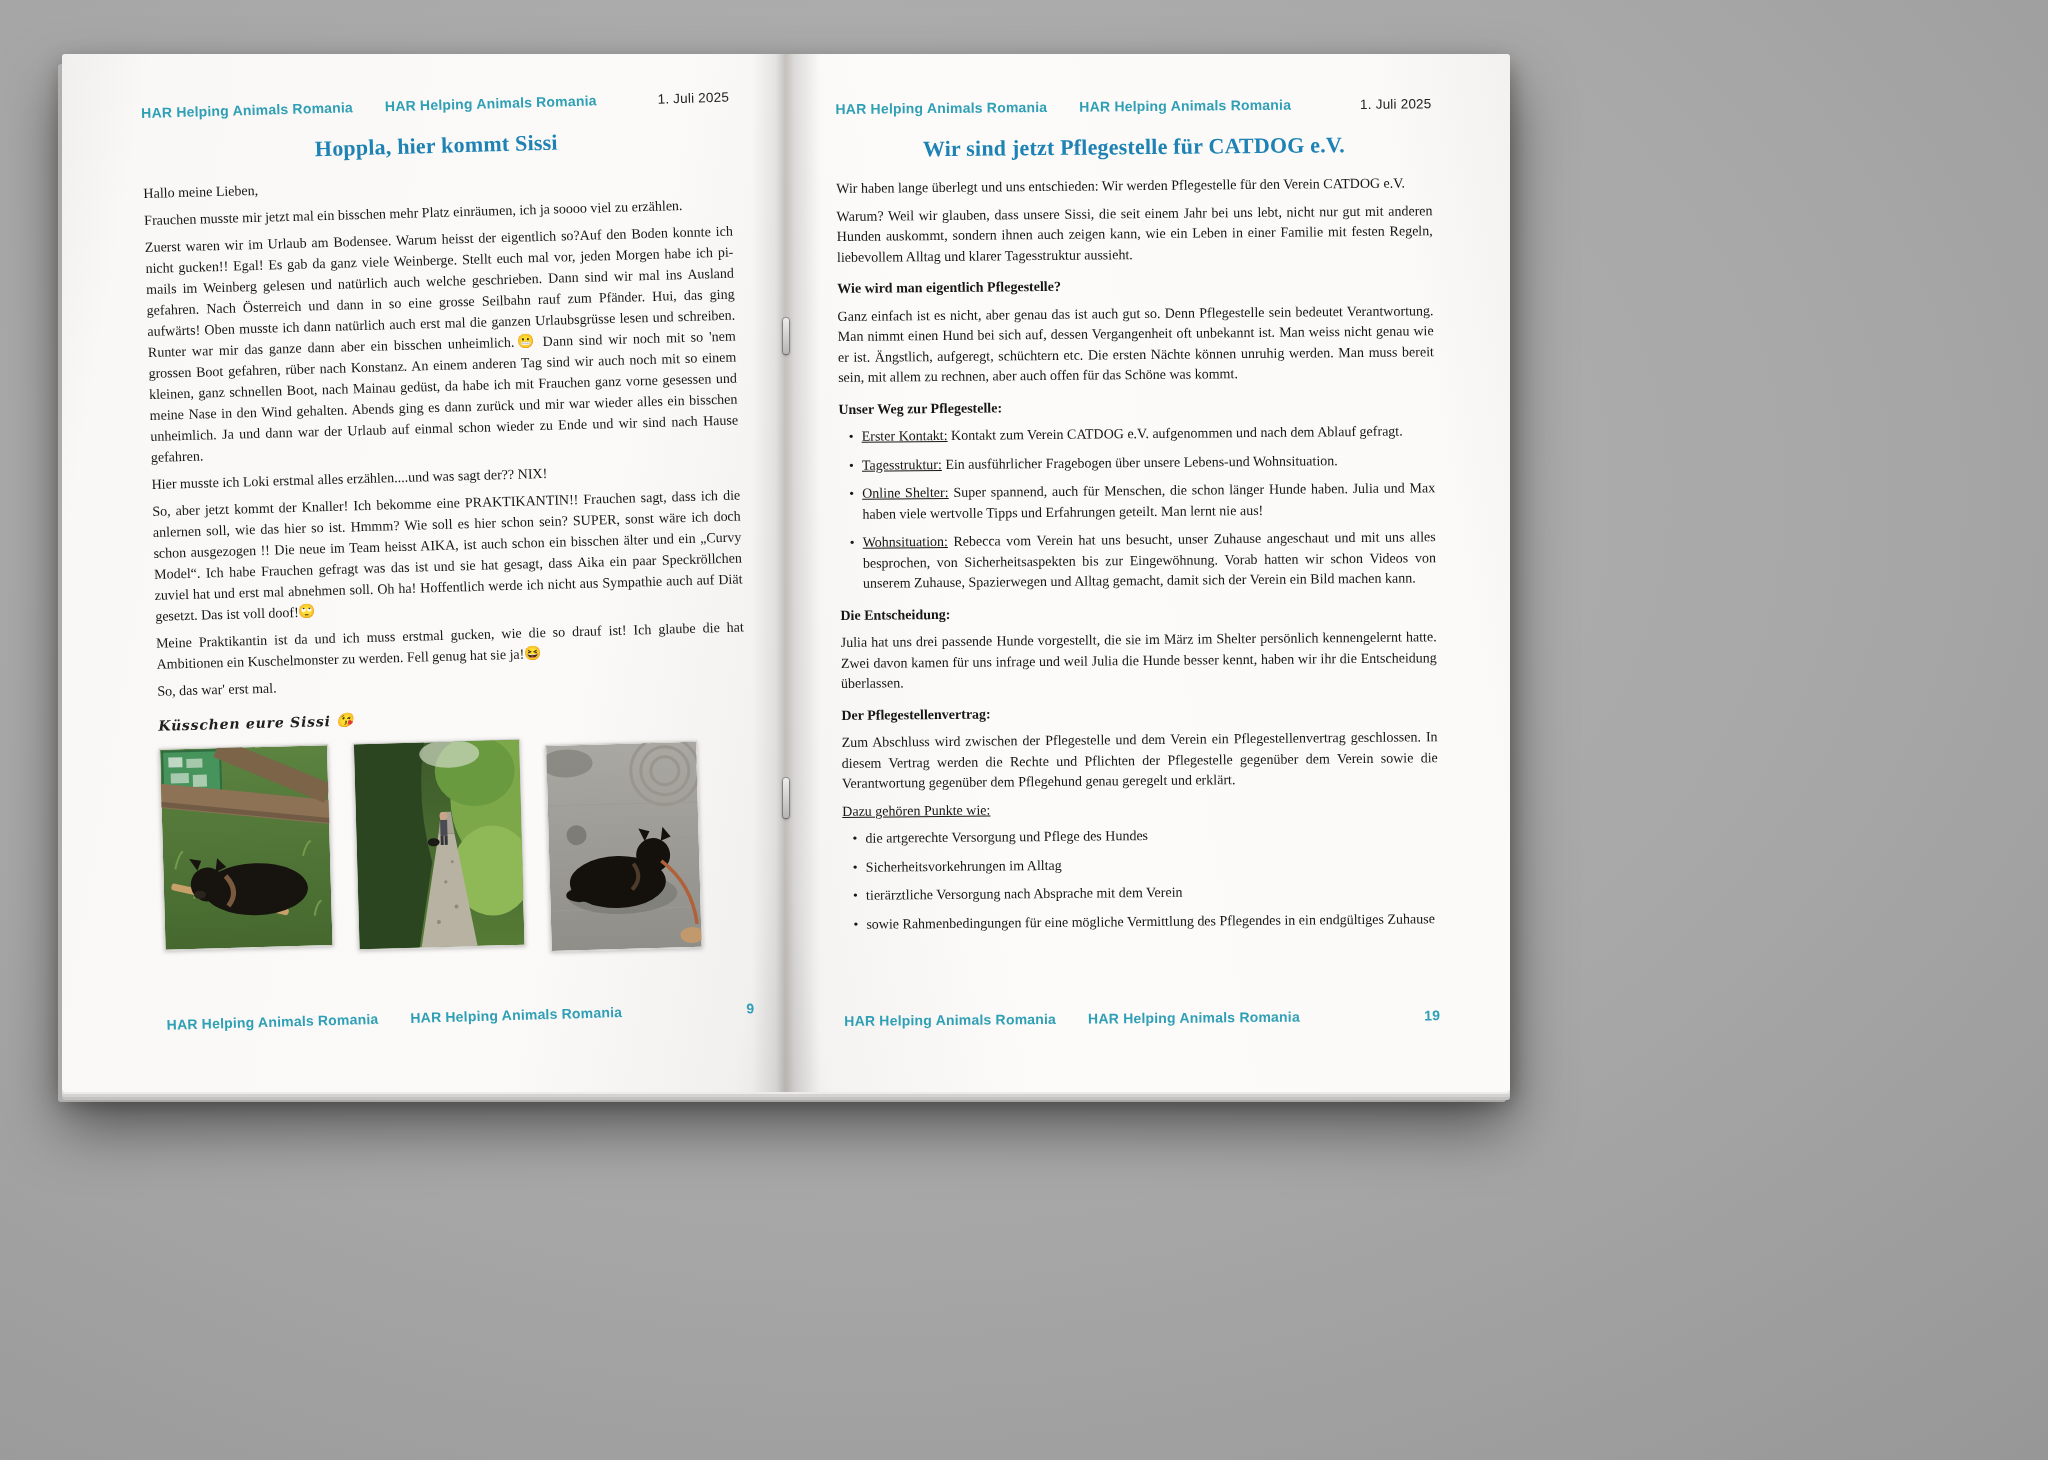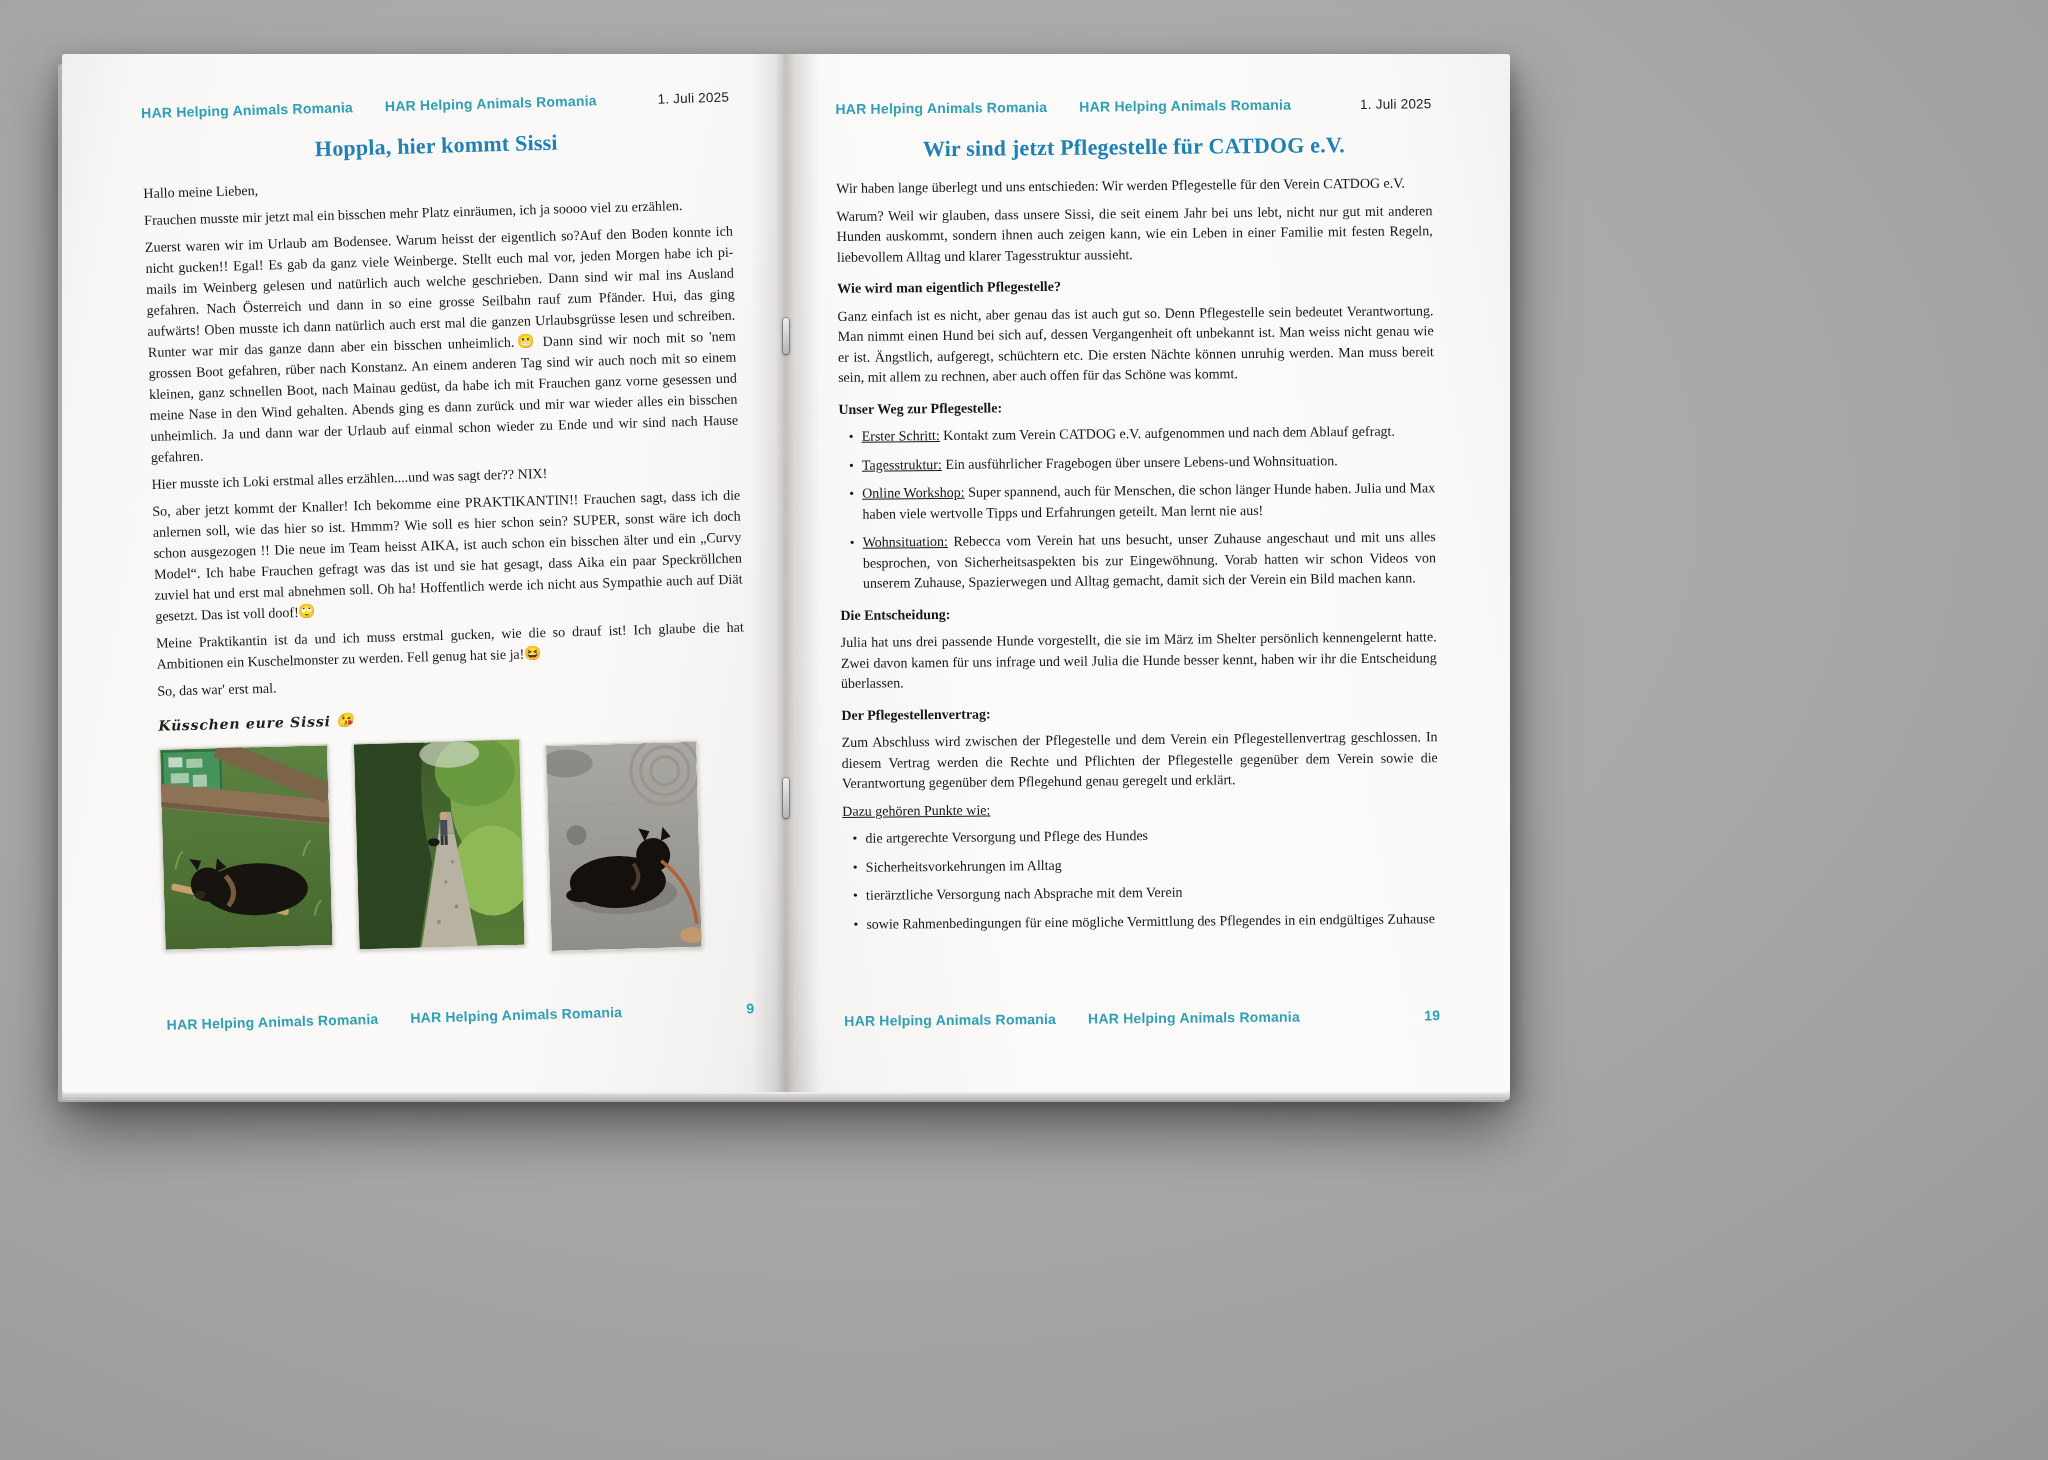--- a/index.html
+++ b/index.html
@@ -238,23 +238,23 @@
 
         <div class="body-text">
           <p>Wir haben lange überlegt und uns entschieden: Wir werden Pflegestelle für den Verein CATDOG e.V.</p>
           <p>Warum? Weil wir glauben, dass unsere Sissi, die seit einem Jahr bei uns lebt, nicht nur gut mit anderen Hunden auskommt, sondern ihnen auch zeigen kann, wie ein Leben in einer Familie mit festen Regeln, liebevollem Alltag und klarer Tagesstruktur aussieht.</p>
 
           <p class="bh">Wie wird man eigentlich Pflegestelle?</p>
           <p>Ganz einfach ist es nicht, aber genau das ist auch gut so. Denn Pflegestelle sein bedeutet Verantwortung. Man nimmt einen Hund bei sich auf, dessen Vergangenheit oft unbekannt ist. Man weiss nicht genau wie er ist. Ängstlich, aufgeregt, schüchtern etc. Die ersten Nächte können unruhig werden. Man muss bereit sein, mit allem zu rechnen, aber auch offen für das Schöne was kommt.</p>
 
           <p class="bh">Unser Weg zur Pflegestelle:</p>
           <ul class="blist">
-            <li><span class="underlined">Erster Schritt:</span><span> Kontakt zum Verein CATDOG e.V. aufgenommen und nach dem Ablauf gefragt.</span></li>
+            <li><span class="underlined">Erster Kontakt:</span><span> Kontakt zum Verein CATDOG e.V. aufgenommen und nach dem Ablauf gefragt.</span></li>
             <li><span class="underlined">Tagesstruktur:</span><span> Ein ausführlicher Fragebogen über unsere Lebens-und Wohnsituation.</span></li>
-            <li><span class="underlined">Online Workshop:</span><span> Super spannend, auch für Menschen, die schon länger Hunde haben. Julia und Max haben viele wertvolle Tipps und Erfahrungen geteilt. Man lernt nie aus!</span></li>
+            <li><span class="underlined">Online Shelter:</span><span> Super spannend, auch für Menschen, die schon länger Hunde haben. Julia und Max haben viele wertvolle Tipps und Erfahrungen geteilt. Man lernt nie aus!</span></li>
             <li><span class="underlined">Wohnsituation:</span><span> Rebecca vom Verein hat uns besucht, unser Zuhause angeschaut und mit uns alles besprochen, von Sicherheitsaspekten bis zur Eingewöhnung. Vorab hatten wir schon Videos von unserem Zuhause, Spazierwegen und Alltag gemacht, damit sich der Verein ein Bild machen kann.</span></li>
           </ul>
 
           <p class="bh">Die Entscheidung:</p>
           <p>Julia hat uns drei passende Hunde vorgestellt, die sie im März im Shelter persönlich kennengelernt hatte. Zwei davon kamen für uns infrage und weil Julia die Hunde besser kennt, haben wir ihr die Entscheidung überlassen.</p>
 
           <p class="bh">Der Pflegestellenvertrag:</p>
           <p>Zum Abschluss wird zwischen der Pflegestelle und dem Verein ein Pflegestellenvertrag geschlossen. In diesem Vertrag werden die Rechte und Pflichten der Pflegestelle gegenüber dem Verein sowie die Verantwortung gegenüber dem Pflegehund genau geregelt und erklärt.</p>
 
           <p class="underlined">Dazu gehören Punkte wie:</p>

